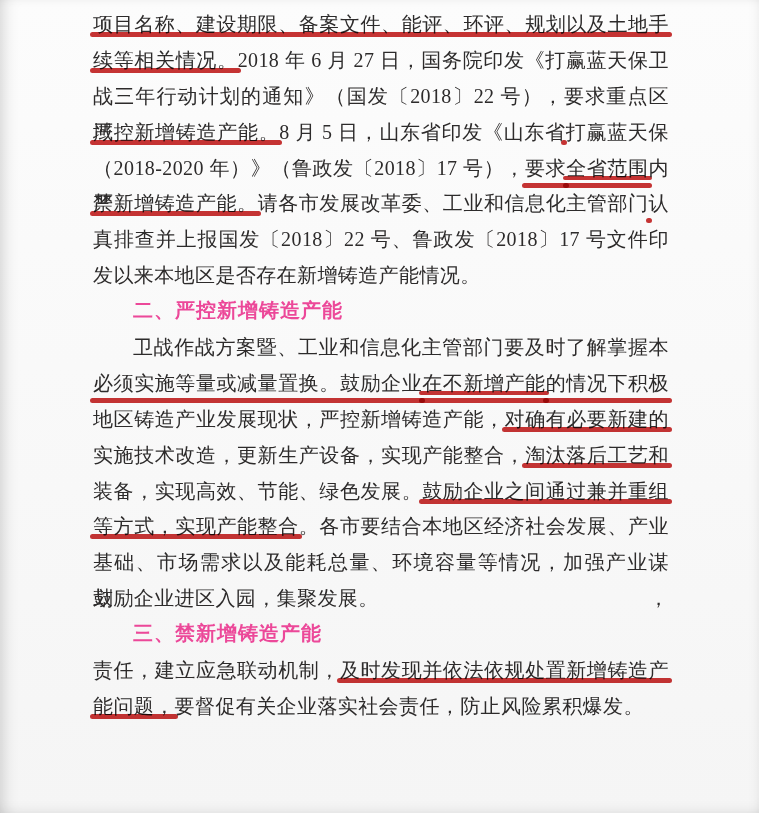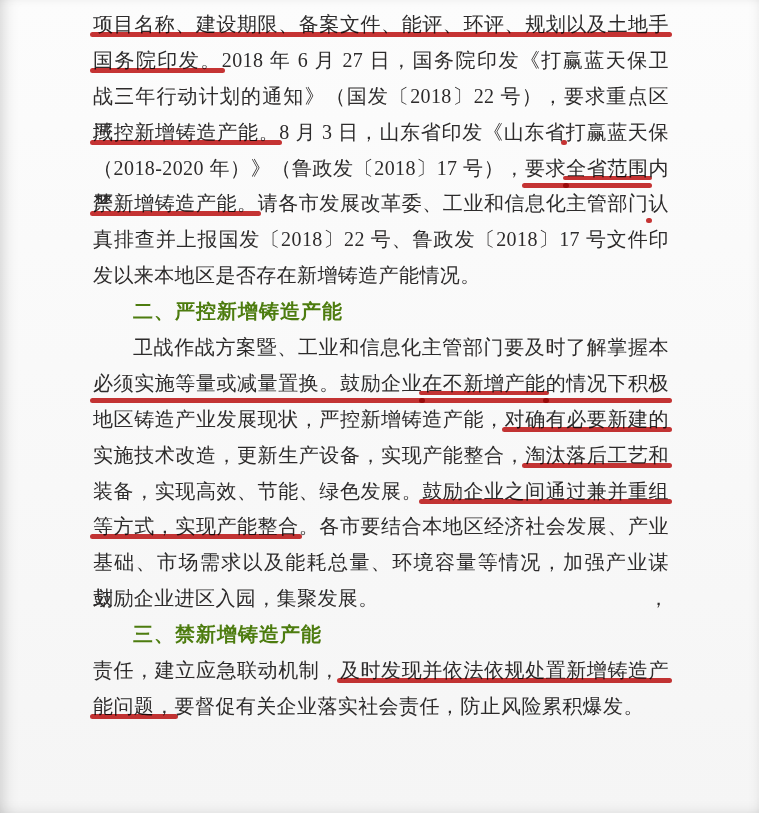--- a/index.html
+++ b/index.html
@@ -38,24 +38,24 @@
     text-align: left;
   }
   .line.justify {
     white-space: normal;
     text-align: justify;
     text-align-last: justify;
     text-justify: inter-character;
   }
   .line.indent { text-indent: 2em; }
   .line.heading {
-    font-family: Liberation Sans, sans-serif;
+    font-family: Liberation Mono, monospace;
     font-weight: 700;
     letter-spacing: 1px;
-    color: #4d7c0f;
+    color: #ec4899;
   }
   .seg { position: relative; }
   
   .seg.u::after {
     content: "";
     position: absolute;
     left: -3px; right: -3px;
     bottom: -2px;
     height: 5px;
     background: #c42222;
@@ -76,23 +76,23 @@
     opacity: 0.92;
   }
   
   .seg.low.u::after { bottom: -1px; height: 4px; }
 </style>
 </head>
 <body>
 
 <div class="doc">
     <div class="line justify"><span class="seg u">项目名称、建设期限、备案文件、能评、环评、规划以及土地手</span></div>
-    <div class="line justify"><span class="seg u">国务院印发。</span><span class="seg">2018 年 6 月 27 日，国务院印发《打赢蓝天保卫</span></div>
+    <div class="line justify"><span class="seg u">续等相关情况。</span><span class="seg">2018 年 6 月 27 日，国务院印发《打赢蓝天保卫</span></div>
     <div class="line justify"><span class="seg">战三年行动计划的通知》（国发〔2018〕22 号），</span><span class="seg u">要求重点区域</span></div>
-    <div class="line justify"><span class="seg u">严控新增铸造产能。</span><span class="seg">8 月 3 日，山东省印发《山东省打赢蓝天保</span></div>
+    <div class="line justify"><span class="seg u">严控新增铸造产能。</span><span class="seg">8 月 5 日，山东省印发《山东省打赢蓝天保</span></div>
     <div class="line justify"><span class="seg">（2018-2020 年）》（鲁政发〔2018〕17 号），</span><span class="seg low">要求</span><span class="seg u low">全省范围</span><span class="seg low">内严</span></div>
     <div class="line justify"><span class="seg u">禁新增铸造产能。</span><span class="seg">请各市发展改革委、工业和信息化主管部门认</span></div>
     <div class="line justify"><span class="seg">真排查并上报国发〔2018〕22 号、鲁政发〔2018〕17 号文件印</span></div>
     <div class="line"><span class="seg">发以来本地区是否存在新增铸造产能情况。</span></div>
     <div class="line heading indent"><span class="seg">二、严控新增铸造产能</span></div>
     <div class="line justify indent"><span class="seg">卫战作战方案暨、工业和信息化主管部门要及时了解掌握本</span></div>
     <div class="line justify"><span class="seg low">必须实施等量或减量置换。鼓励企业</span><span class="seg u low">在不新增产能</span><span class="seg low">的情况下积极</span></div>
     <div class="line justify"><span class="seg">地区铸造产业发展现状，严控新增铸造产能，</span><span class="seg u">对确有必要新建的</span></div>
     <div class="line justify"><span class="seg">实施技术改造，更新生产设备，实现产能整合，</span><span class="seg u">淘汰落后工艺和</span></div>
     <div class="line justify"><span class="seg">装备，实现高效、节能、绿色发展。</span><span class="seg u">鼓励企业之间通过兼并重组</span></div>

